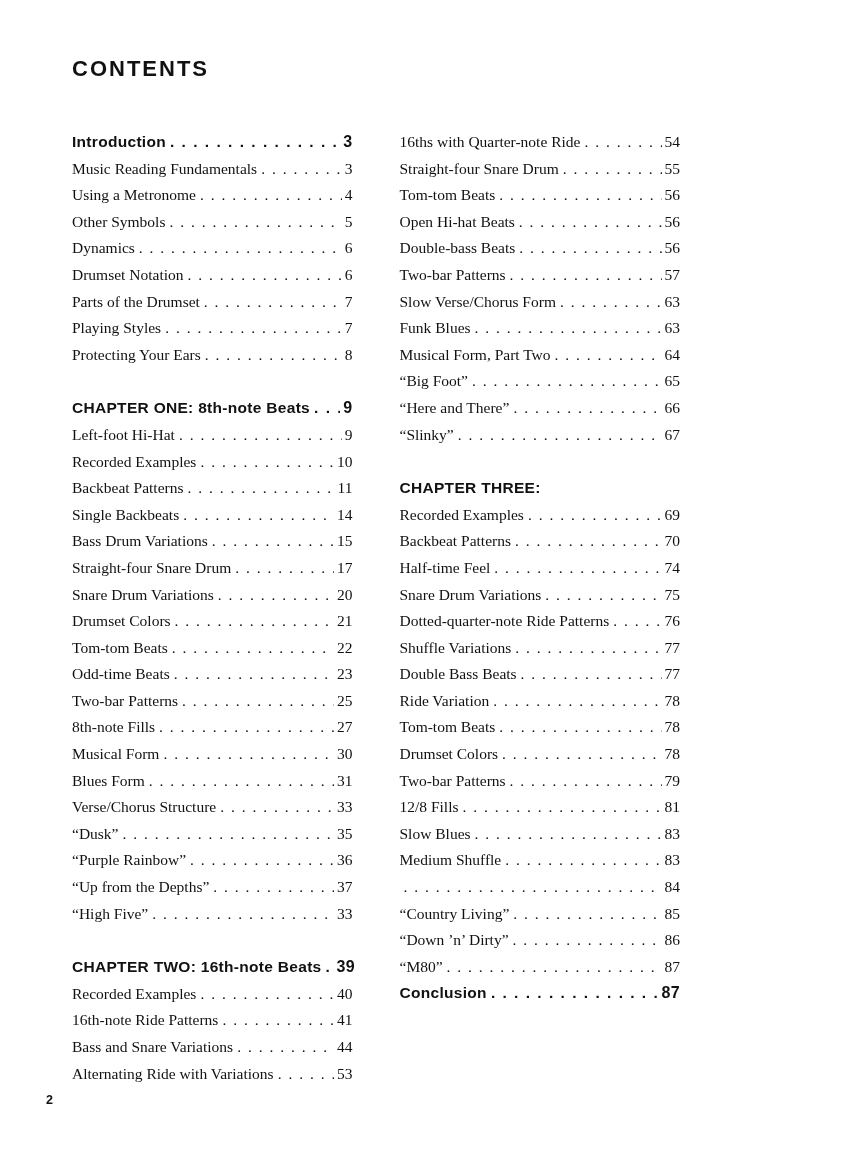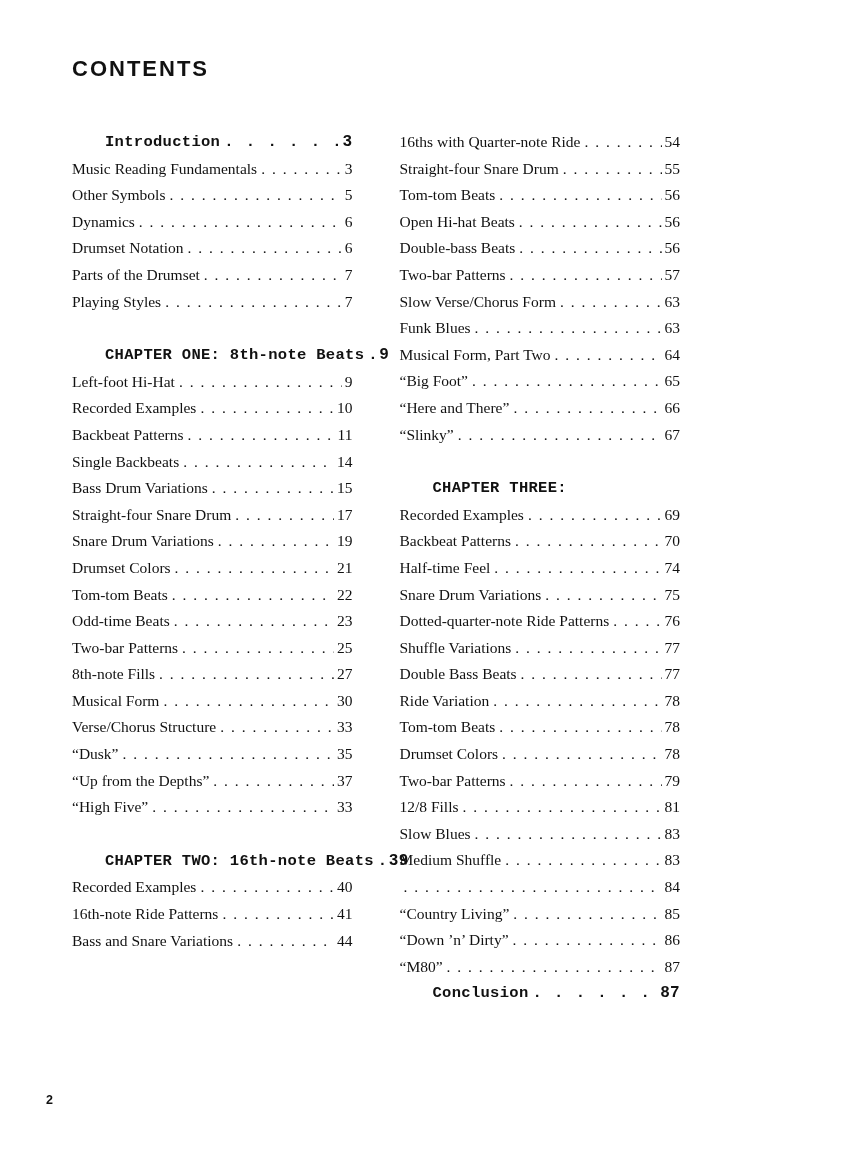--- a/index.html
+++ b/index.html
@@ -62,25 +62,24 @@
   }
   .entry .dots::after {
     content: ". . . . . . . . . . . . . . . . . . . . . . . . . . . . . . . . . . . . . . . . . . . . . . . . . . . . . . . . . . . . . . . . . . . . . . . . . . . . . . . .";
     letter-spacing: 1.5px;
   }
   .entry .pagenum {
     white-space: nowrap;
     flex-shrink: 0;
   }
   .entry.heading {
-    font-family: Liberation Mono, monospace;
+    font-family: Liberation Sans, sans-serif;
     font-weight: bold;
     font-size: 15.5px;
     letter-spacing: 0.3px;
-    margin-left: 33px;
   }
   .entry.heading .pagenum {
     font-size: 16px;
   }
   .footer-pagenum {
     position: absolute;
     left: 46px;
     top: 1093px;
     font-family: "Liberation Sans", "DejaVu Sans", sans-serif;
     font-weight: bold;
@@ -100,20 +99,25 @@
             <span class="label">Introduction</span>
             <span class="dots"></span>
             <span class="pagenum">3</span>
           </div>
           <div class="entry">
             <span class="label">Music Reading Fundamentals</span>
             <span class="dots"></span>
             <span class="pagenum">3</span>
           </div>
           <div class="entry">
+            <span class="label">Using a Metronome</span>
+            <span class="dots"></span>
+            <span class="pagenum">4</span>
+          </div>
+          <div class="entry">
             <span class="label">Other Symbols</span>
             <span class="dots"></span>
             <span class="pagenum">5</span>
           </div>
           <div class="entry">
             <span class="label">Dynamics</span>
             <span class="dots"></span>
             <span class="pagenum">6</span>
           </div>
           <div class="entry">
@@ -123,20 +127,25 @@
           </div>
           <div class="entry">
             <span class="label">Parts of the Drumset</span>
             <span class="dots"></span>
             <span class="pagenum">7</span>
           </div>
           <div class="entry">
             <span class="label">Playing Styles</span>
             <span class="dots"></span>
             <span class="pagenum">7</span>
+          </div>
+          <div class="entry">
+            <span class="label">Protecting Your Ears</span>
+            <span class="dots"></span>
+            <span class="pagenum">8</span>
           </div>
           <div class="entry heading gap">
             <span class="label">CHAPTER ONE: 8th-note Beats</span>
             <span class="dots"></span>
             <span class="pagenum">9</span>
           </div>
           <div class="entry">
             <span class="label">Left-foot Hi-Hat</span>
             <span class="dots"></span>
             <span class="pagenum">9</span>
@@ -162,21 +171,21 @@
             <span class="pagenum">15</span>
           </div>
           <div class="entry">
             <span class="label">Straight-four Snare Drum</span>
             <span class="dots"></span>
             <span class="pagenum">17</span>
           </div>
           <div class="entry">
             <span class="label">Snare Drum Variations</span>
             <span class="dots"></span>
-            <span class="pagenum">19</span>
+            <span class="pagenum">20</span>
           </div>
           <div class="entry">
             <span class="label">Drumset Colors</span>
             <span class="dots"></span>
             <span class="pagenum">21</span>
           </div>
           <div class="entry">
             <span class="label">Tom-tom Beats</span>
             <span class="dots"></span>
             <span class="pagenum">22</span>
@@ -195,28 +204,38 @@
             <span class="label">8th-note Fills</span>
             <span class="dots"></span>
             <span class="pagenum">27</span>
           </div>
           <div class="entry">
             <span class="label">Musical Form</span>
             <span class="dots"></span>
             <span class="pagenum">30</span>
           </div>
           <div class="entry">
+            <span class="label">Blues Form</span>
+            <span class="dots"></span>
+            <span class="pagenum">31</span>
+          </div>
+          <div class="entry">
             <span class="label">Verse/Chorus Structure</span>
             <span class="dots"></span>
             <span class="pagenum">33</span>
           </div>
           <div class="entry">
             <span class="label">“Dusk”</span>
             <span class="dots"></span>
             <span class="pagenum">35</span>
+          </div>
+          <div class="entry">
+            <span class="label">“Purple Rainbow”</span>
+            <span class="dots"></span>
+            <span class="pagenum">36</span>
           </div>
           <div class="entry">
             <span class="label">“Up from the Depths”</span>
             <span class="dots"></span>
             <span class="pagenum">37</span>
           </div>
           <div class="entry">
             <span class="label">“High Five”</span>
             <span class="dots"></span>
             <span class="pagenum">33</span>
@@ -233,20 +252,25 @@
           </div>
           <div class="entry">
             <span class="label">16th-note Ride Patterns</span>
             <span class="dots"></span>
             <span class="pagenum">41</span>
           </div>
           <div class="entry">
             <span class="label">Bass and Snare Variations</span>
             <span class="dots"></span>
             <span class="pagenum">44</span>
+          </div>
+          <div class="entry">
+            <span class="label">Alternating Ride with Variations</span>
+            <span class="dots"></span>
+            <span class="pagenum">53</span>
           </div>
         </div>
       <div class="col">
           <div class="entry">
             <span class="label">16ths with Quarter-note Ride</span>
             <span class="dots"></span>
             <span class="pagenum">54</span>
           </div>
           <div class="entry">
             <span class="label">Straight-four Snare Drum</span>

